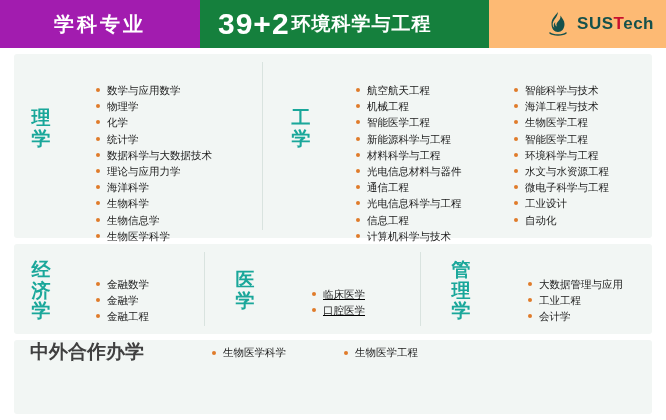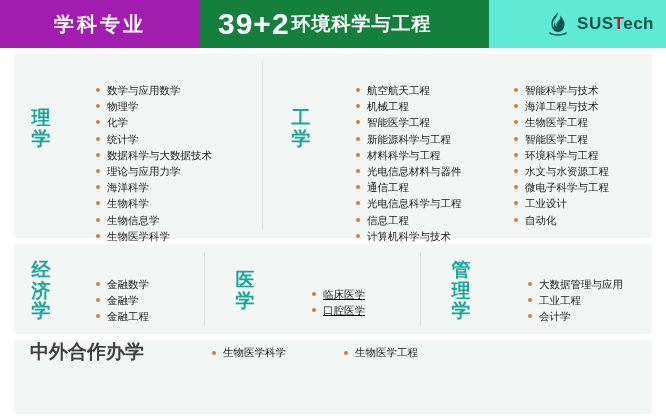--- a/index.html
+++ b/index.html
@@ -26,21 +26,21 @@
     flex:1;background:#15803d;color:#ffffff;
     display:flex;align-items:center;padding-left:18px;
   }
   .header-mid .big{
     font-size:30px;font-weight:bold;line-height:1;letter-spacing:1px;
   }
   .header-mid .sub{
     font-size:19px;font-weight:bold;margin-left:2px;letter-spacing:1px;
   }
   .header-right{
-    width:165px;background:#5eead4;
+    width:165px;background:#fdba74;
     display:flex;align-items:center;justify-content:flex-end;padding-right:12px;
   }
   .logo{display:flex;align-items:center;gap:6px;}
   .logo-mark{width:26px;height:26px;display:block;}
   .logo-text{font-size:17px;font-weight:bold;color:#14514c;letter-spacing:0.5px;}
   .logo-text .hl{color:#c8102e;}
 
   
   .sheet{
     position:absolute;left:0;top:48px;width:666px;height:372px;

